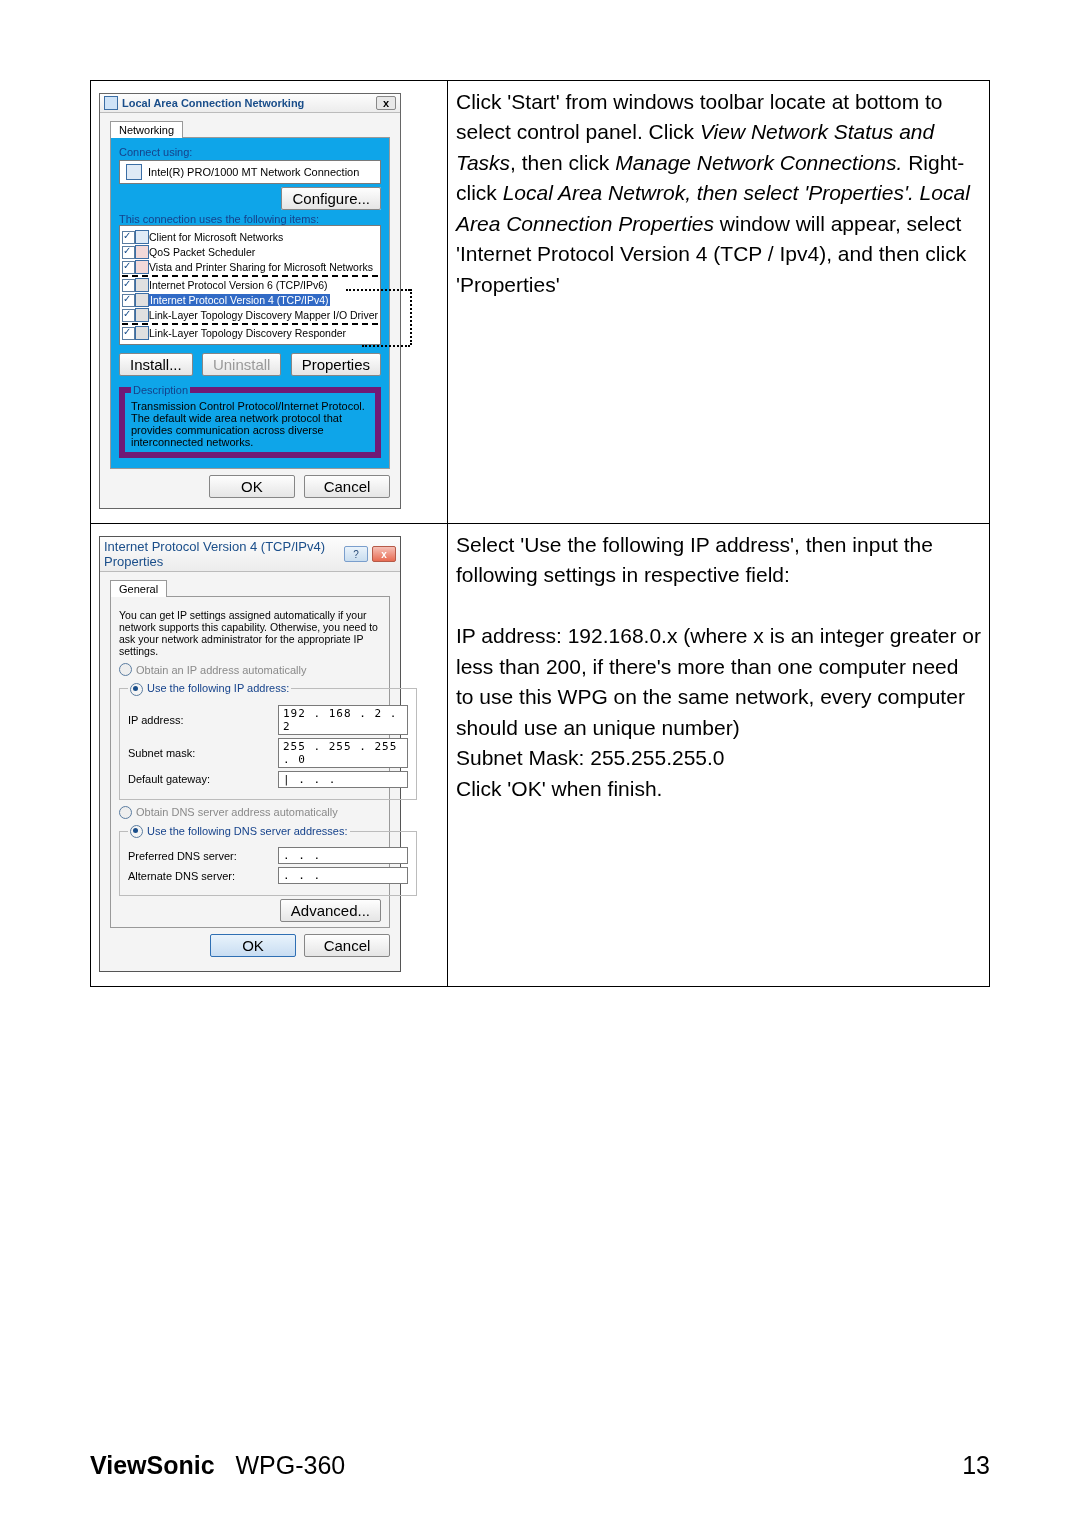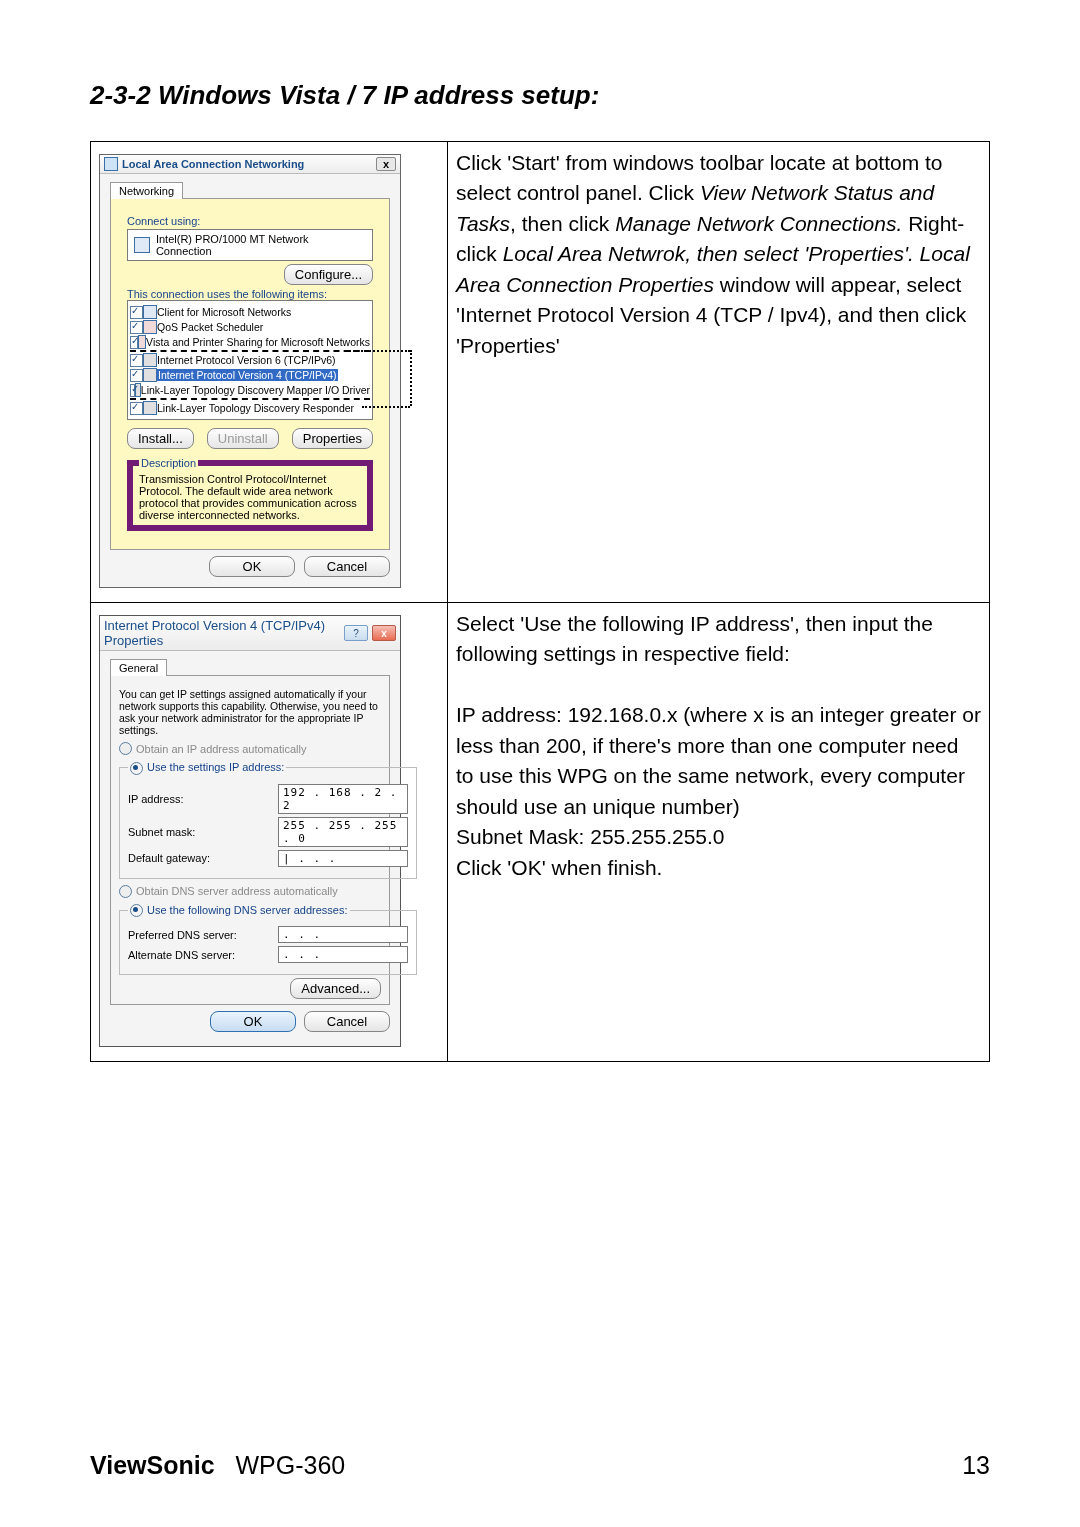--- a/index.html
+++ b/index.html
@@ -15,21 +15,21 @@
   .titlebar{display:flex;align-items:center;justify-content:space-between;background:linear-gradient(#fdfdfd,#ececec);border-bottom:1px solid #bbb;padding:2px 4px}
   .titlebar .t-left{display:flex;align-items:center;gap:4px}
   .titlebar .t-left .sq{width:12px;height:12px;border:1px solid #3b6ea5;background:#cfe3f7}
   .titlebar .t-title{font-weight:bold;color:#1a4e8a}
   .titlebar .close{border:1px solid #888;padding:0 6px;background:#e8e8e8;border-radius:2px;font-weight:bold;line-height:12px}
   .body{padding:8px 10px 10px 10px;background:#f4f4f4}
   .tab{display:inline-block;border:1px solid #999;border-bottom:none;background:#fff;padding:2px 8px;font-size:11px}
   .blue-label{color:#15428b}
   .sunk{border:1px solid #7a7a7a;background:#fff;padding:3px 6px;margin:2px 0 6px 0;display:flex;align-items:center;gap:6px}
   .mini-ico{width:14px;height:14px;border:1px solid #3b6ea5;background:#dfeaf6}
-  .btn{border:1px solid #868686;background:linear-gradient(#fefefe,#e5e5e5);padding:2px 10px;border-radius:8px;font-size:13px}
+  .btn{border:1px solid #868686;background:linear-gradient(#fefefe,#e5e5e5);padding:2px 10px;border-radius:2px;font-size:15px}
   .btn.disabled{color:#9a9a9a}
   .itemlist{border:1px solid #7a7a7a;background:#fff;padding:3px 2px;height:auto}
   .itemrow{display:flex;align-items:center;gap:0;margin:1px 0;font-size:10.5px;white-space:nowrap}
   .chk{width:11px;height:11px;border:1px solid #5a7ca0;background:#fff;display:inline-block;position:relative}
   .chk.on:after{content:"✓";position:absolute;font-size:10px;line-height:10px;left:0;top:-1px;color:#1a4e8a}
   .ico-sm{width:12px;height:12px;display:inline-block;border:1px solid #3b6ea5}
   .ico-a{background:#dfeaf6}.ico-b{background:#f2d9d9}.ico-c{background:#e0e0e0}
   .sel{background:#316ac5;color:#fff;padding:0 1px}
   .btnrow{display:flex;justify-content:space-between;margin-top:8px}
   fieldset.desc{border:6px solid #701a75;margin:8px 0 2px 0;padding:4px 6px}
@@ -61,39 +61,38 @@
   .btn.primary{border:1px solid #2f6fb3;background:linear-gradient(#e9f3fc,#c8ddf2)}
 
   
   .footer{position:absolute;bottom:47px;left:90px;right:90px;display:flex;justify-content:space-between;font-size:25px}
   .footer .brand b{font-weight:bold}
 </style>
 </head>
 <body>
 
 <div class="page">
-  <h2 class="section-title">2-3-2 Windows Vista / 7 IP address setup:</h2>
 
   <table class="doc-table">
 
     <tbody>
         <tr>
       <td style="width:340px">
 
         <div class="win" style="position:relative">
           <div class="titlebar">
             <div class="t-left">
               <span class="sq"></span>
               <span class="t-title">Local Area Connection Networking</span>
             </div>
             <span class="close">x</span>
           </div>
           <div class="body">
             <span class="tab">Networking</span>
-            <div style="border:1px solid #999;background:#fef9c3;padding:16px;margin-top:-1px">
+            <div style="border:1px solid #999;background:#0ea5e9;padding:8px;margin-top:-1px">
               <div class="blue-label">Connect using:</div>
               <div class="sunk">
                 <span class="mini-ico"></span>
                 <span>Intel(R) PRO/1000 MT Network Connection</span>
               </div>
               <div style="text-align:right;margin-bottom:6px">
                 <span class="btn">Configure...</span>
               </div>
               <div class="blue-label">This connection uses the following items:</div>
               <div class="itemlist">
@@ -174,21 +173,21 @@
           <div class="body">
             <span class="tab">General</span>
             <div style="border:1px solid #999;background:#f4f4f4;padding:8px;margin-top:-1px">
               <div class="note">You can get IP settings assigned automatically if your network supports this capability. Otherwise, you need to ask your network administrator for the appropriate IP settings.</div>
 
               <div class="frow">
                 <span class="radio off gray"></span>
                 <span class="gray">Obtain an IP address automatically</span>
               </div>
               <fieldset class="grp">
-                <legend><span class="radio on"></span><span>Use the settings IP address:</span></legend>
+                <legend><span class="radio on"></span><span>Use the following IP address:</span></legend>
                 <div class="frow">
                       <span class="flabel">IP address:</span>
                       <span class="ipin">192 . 168 .  2  .  2</span>
                     </div>
                 <div class="frow">
                       <span class="flabel">Subnet mask:</span>
                       <span class="ipin">255 . 255 . 255 .  0</span>
                     </div>
                 <div class="frow">
                       <span class="flabel">Default gateway:</span>

